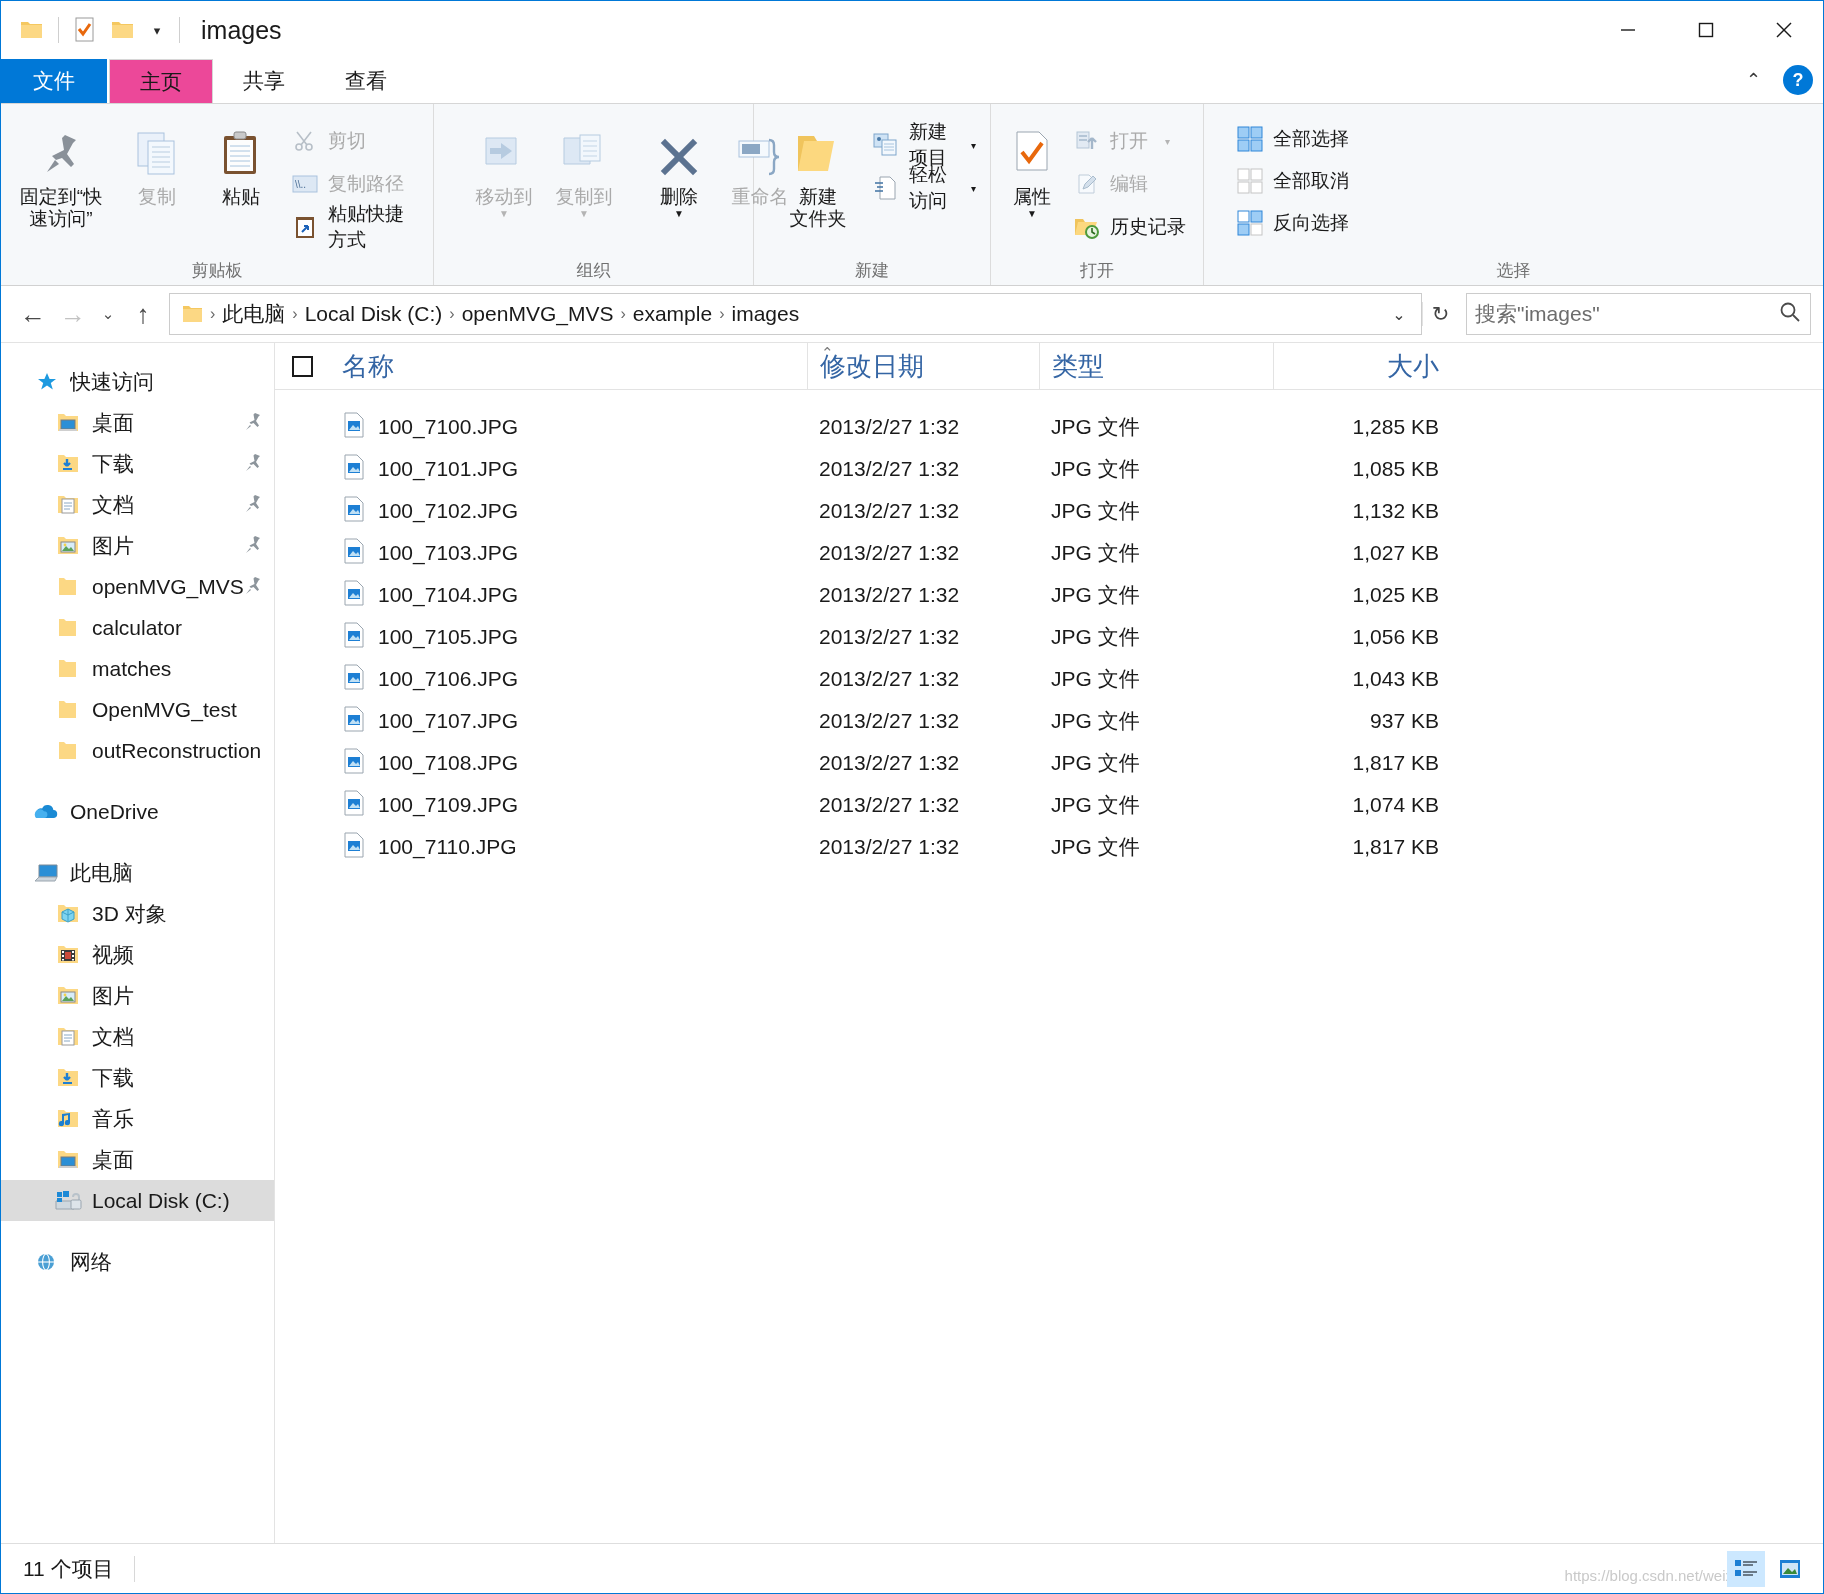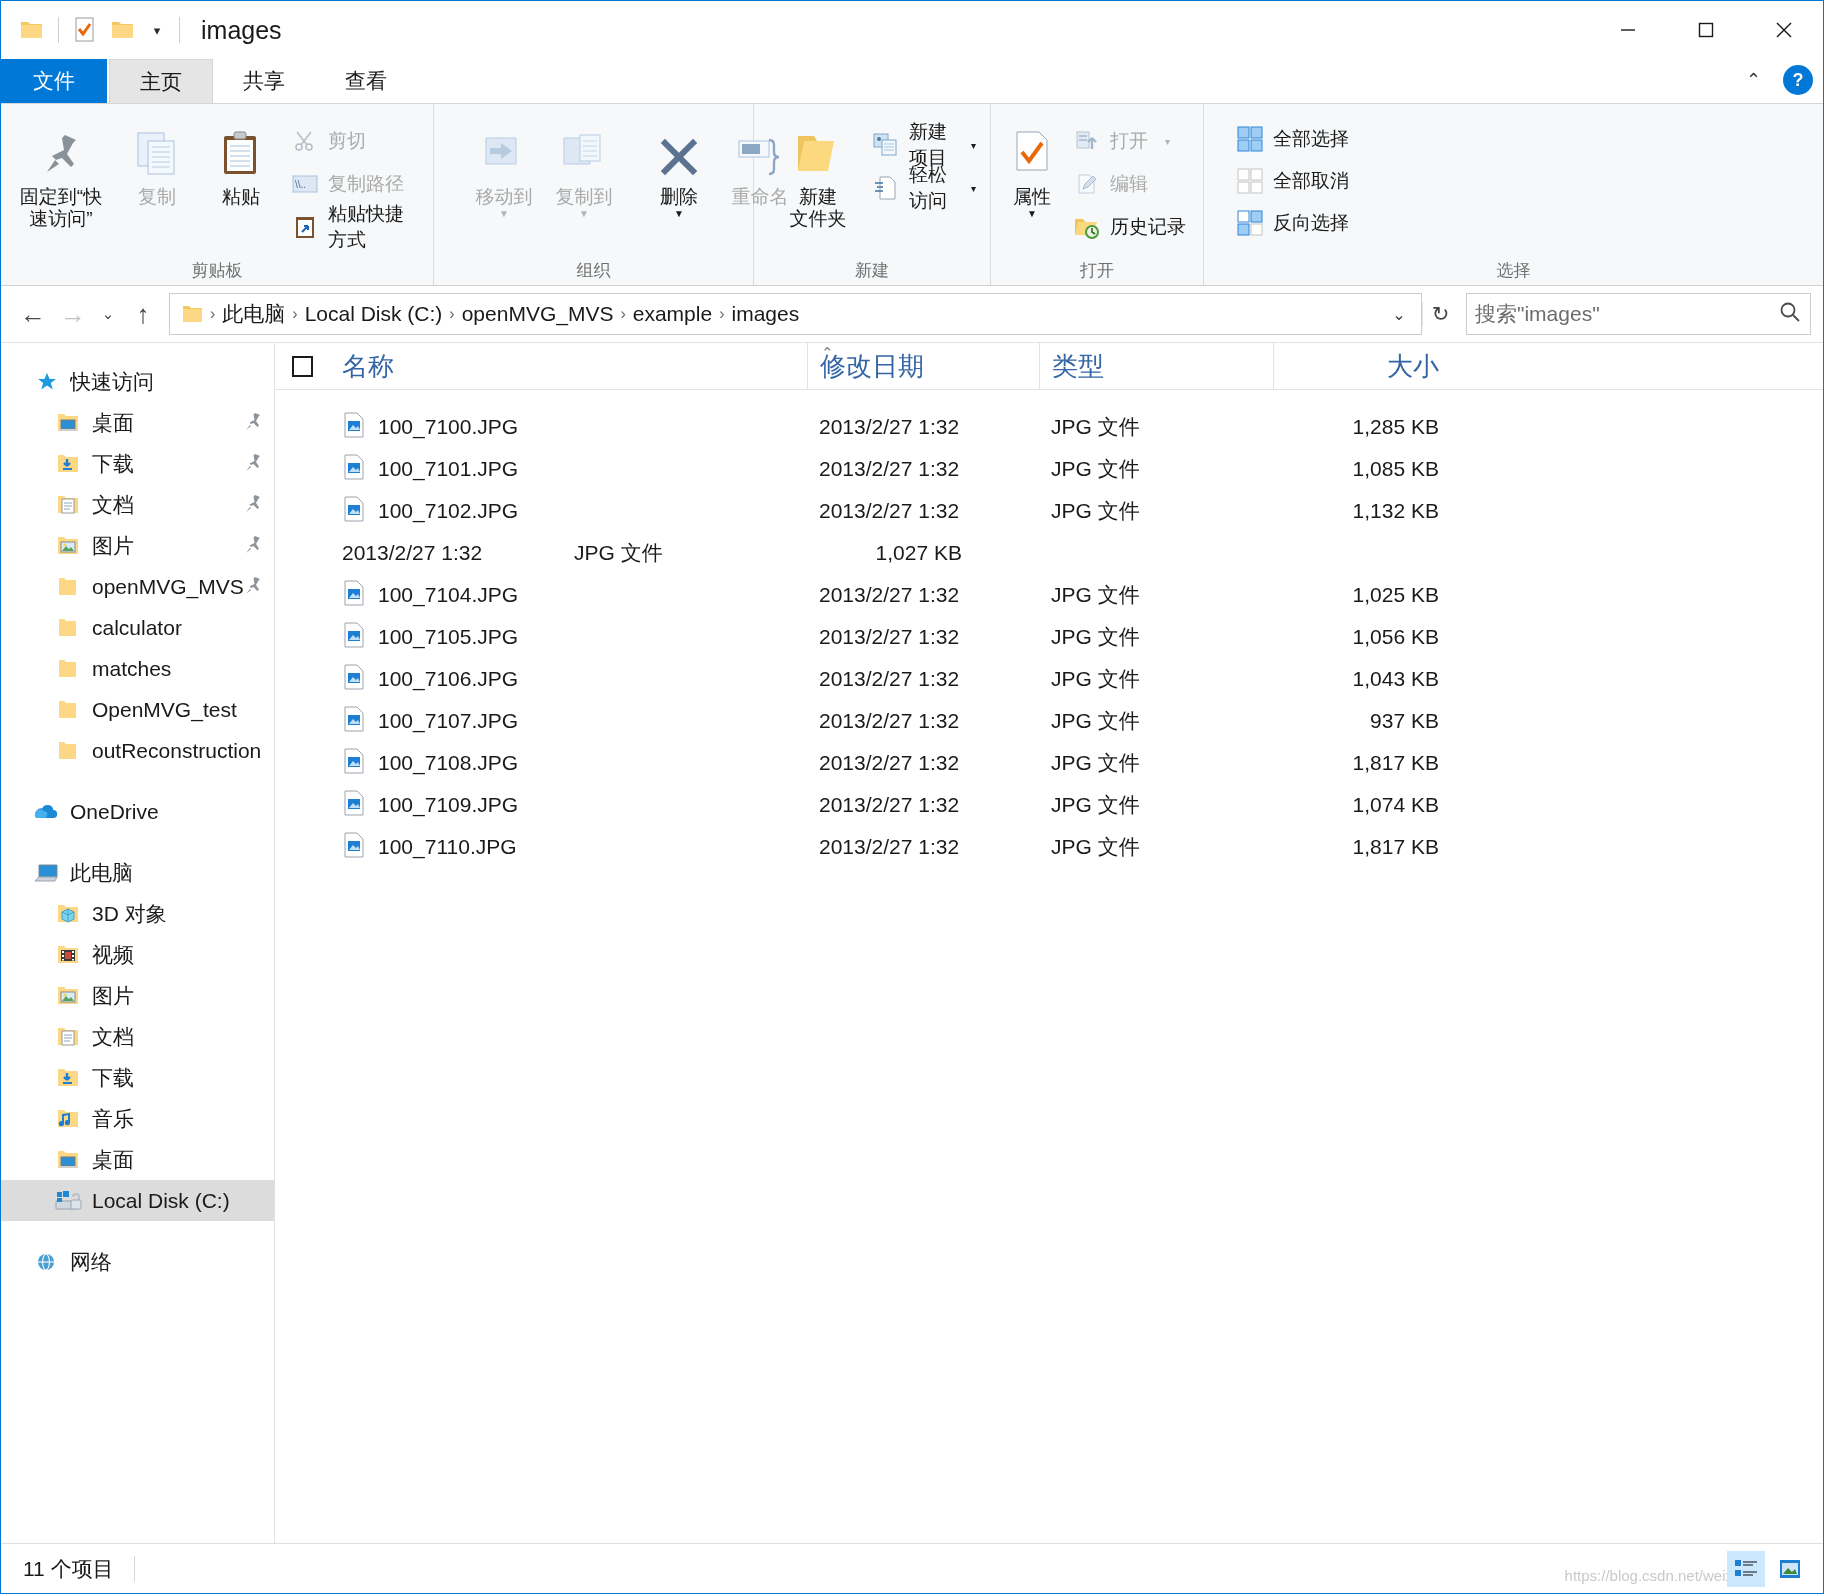--- a/index.html
+++ b/index.html
@@ -49,21 +49,21 @@
   }
   .tab {
     height: 44px; padding: 0 30px; display:flex; align-items:center;
     font-size: 21px; color: #1a1a1a; background: transparent;
   }
   .tab.file {
     background: #0078d7; color: #ffffff; padding: 0 32px;
     height: 44px; margin-right: 2px;
   }
   .tab.active {
-    background: #e5e5e5;
+    background: #ec4899;
     border: 1px solid #d6d6d6; border-bottom: none;
   }
   .tabrow-right {
     position: absolute; right: 10px; top: 2px;
     display:flex; align-items:center; gap: 14px;
   }
   .chev-up { font-size: 18px; color: #3a3a3a; padding: 8px; }
   .help-btn {
     width: 30px; height: 30px; border-radius: 50%;
     background: #0078d7; color: #fff;
@@ -935,20 +935,28 @@
               </svg></span>
           <span>100_7102.JPG</span>
         </div>
         <div class="cell date">2013/2/27 1:32</div>
         <div class="cell type">JPG 文件</div>
         <div class="cell size">1,132 KB</div>
       </div>
 
       <div class="row">
         <div class="rowpad"></div>
+        <div class="cell name">
+          <span><svg width="24" height="26" viewBox="0 0 24 26">
+                <path d="M3 1h12l6 6v18H3z" fill="#fff" stroke="#9aa5af"></path>
+                <rect x="6" y="9" width="12" height="10" fill="#1d7fd4"></rect>
+                <path d="M7 18l4-5 3 3 2-2 2 4z" fill="#bfe0f5"></path>
+              </svg></span>
+          <span>100_7103.JPG</span>
+        </div>
         <div class="cell date">2013/2/27 1:32</div>
         <div class="cell type">JPG 文件</div>
         <div class="cell size">1,027 KB</div>
       </div>
 
       <div class="row">
         <div class="rowpad"></div>
         <div class="cell name">
           <span><svg width="24" height="26" viewBox="0 0 24 26">
                 <path d="M3 1h12l6 6v18H3z" fill="#fff" stroke="#9aa5af"></path>

